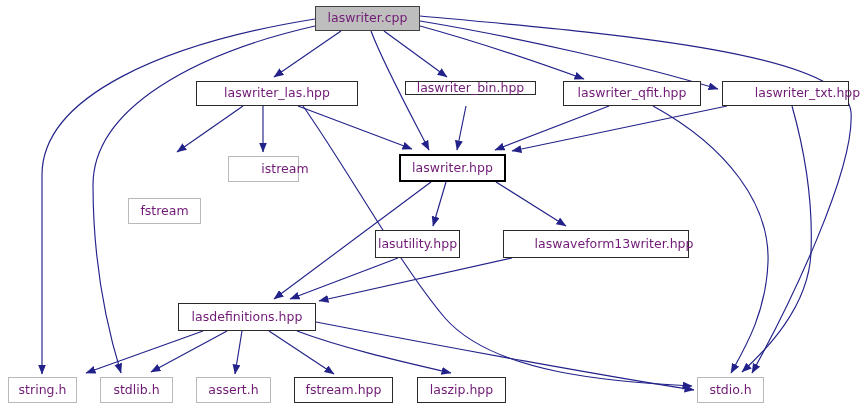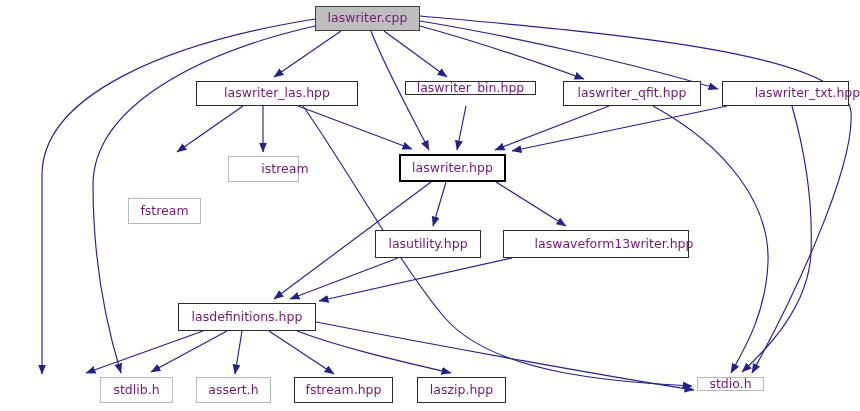--- a/index.html
+++ b/index.html
@@ -66,21 +66,22 @@
       <path d="M316,322 C445,347 616,378 694,390" class="edge" marker-end="url(#arrow)"></path>
     </svg>
 <div class="node node-main" style="left: 315px; top: 6px; width: 105px; height: 25px;">laswriter.cpp</div>
     <div class="node node-doc" style="left: 196px; top: 81px; width: 162px; height: 25px;">laswriter_las.hpp</div>
     <div class="node node-doc" style="left: 405px; top: 81px; width: 131px; height: 14px;">laswriter_bin.hpp</div>
     <div class="node node-doc" style="left: 563px; top: 81px; width: 138px; height: 25px;">laswriter_qfit.hpp</div>
     <div class="node node-doc" style="left: 722px; top: 81px; width: 127px; height: 25px; padding-left: 44px;">laswriter_txt.hpp</div>
     <div class="node node-ext" style="left: 128px; top: 156px; width: 73px; height: 26px; margin-top: 42px;">fstream</div>
     <div class="node node-ext" style="left: 228px; top: 156px; width: 71px; height: 26px; padding-left: 43px;">istream</div>
     <div class="node node-focus" style="left: 399px; top: 154px; width: 107px; height: 28px;">laswriter.hpp</div>
-    <div class="node node-doc" style="left: 375px; top: 230px; width: 106px; height: 28px;">lasutility.hpp</div>
+    <div class="node node-doc" style="left: 375px; top: 230px; width: 85px; height: 28px;">lasutility.hpp</div>
     <div class="node node-doc" style="left: 503px; top: 230px; width: 186px; height: 28px; padding-left: 36px;">laswaveform13writer.hpp</div>
     <div class="node node-doc" style="left: 178px; top: 303px; width: 138px; height: 28px;">lasdefinitions.hpp</div>
+    <div class="node node-ext" style="left: 8px; top: 377px; width: 69px; height: 26px;">string.h</div>
     <div class="node node-ext" style="left: 100px; top: 377px; width: 73px; height: 26px;">stdlib.h</div>
     <div class="node node-ext" style="left: 196px; top: 377px; width: 75px; height: 26px;">assert.h</div>
     <div class="node node-doc" style="left: 294px; top: 377px; width: 99px; height: 26px;">fstream.hpp</div>
     <div class="node node-doc" style="left: 417px; top: 377px; width: 89px; height: 26px;">laszip.hpp</div>
-    <div class="node node-ext" style="left: 697px; top: 377px; width: 67px; height: 14px;">stdio.h</div>
+    <div class="node node-ext" style="left: 697px; top: 377px; width: 67px; height: 26px;">stdio.h</div>
   </div>
 
 </body></html>

